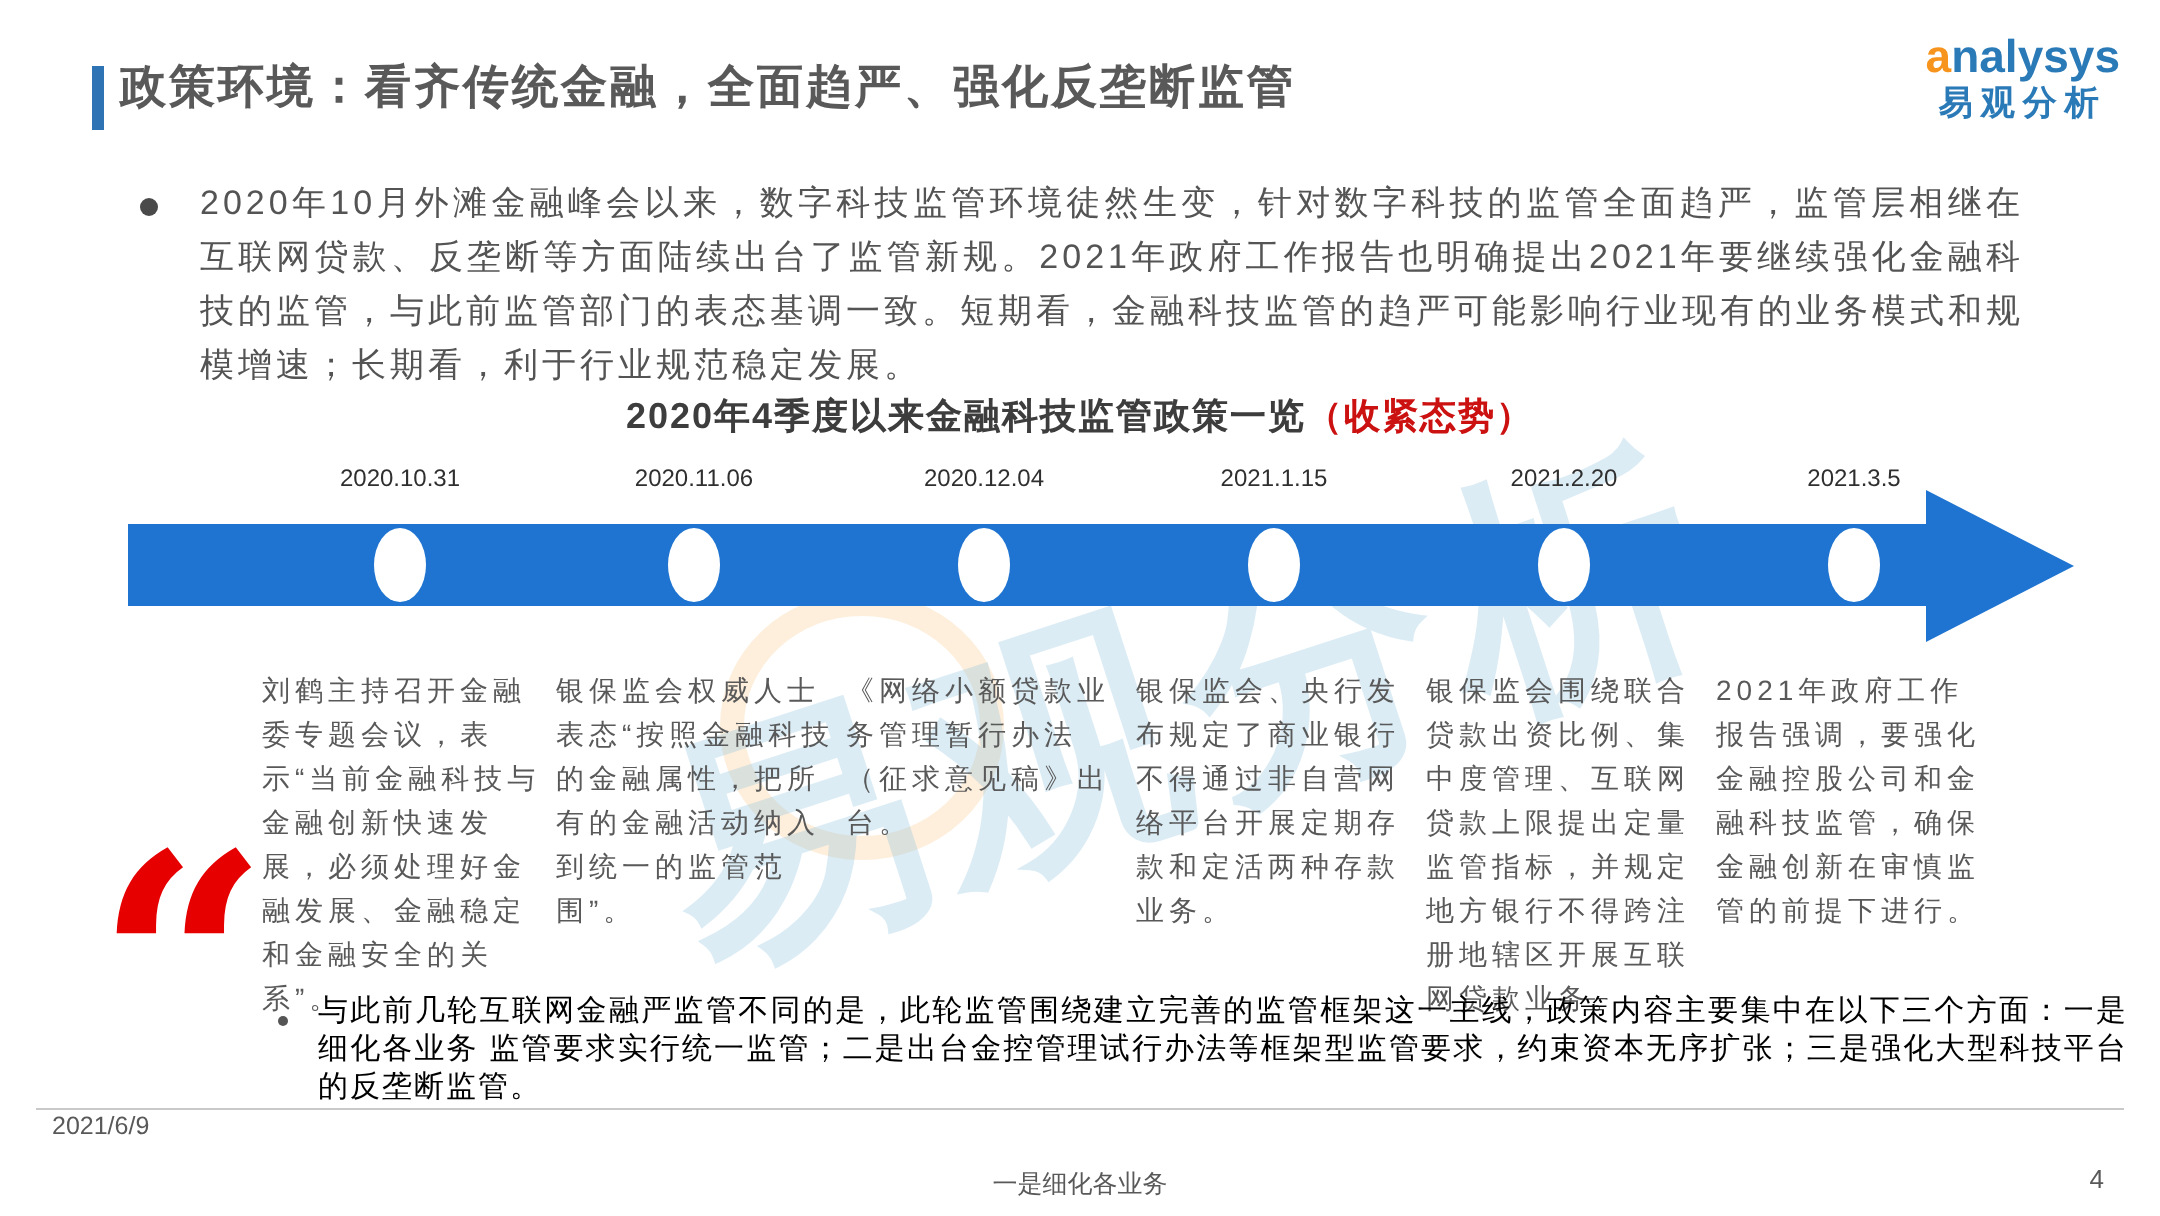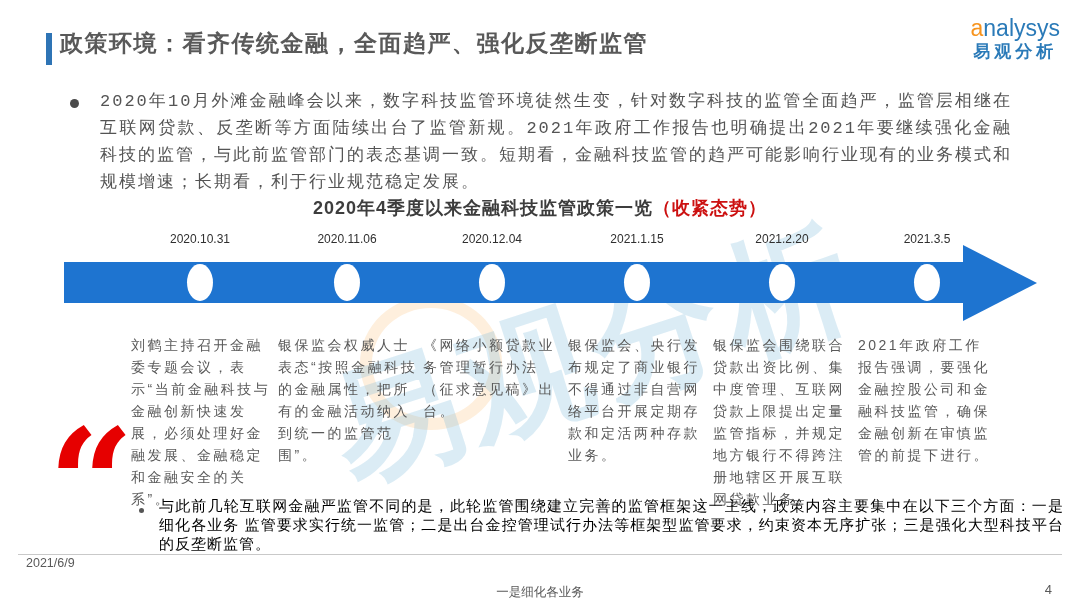--- a/index.html
+++ b/index.html
@@ -17,28 +17,28 @@
     color:rgba(125,185,218,0.28); transform:rotate(-18deg); transform-origin:left center;
     letter-spacing:8px; white-space:nowrap;
   }
   
   .header-bar { position:absolute; left:46px; top:33px; width:6px; height:32px; background:#2E74B5; }
   .page-title {
     position:absolute; left:60px; top:28px; font-size:23px; font-weight:bold;
     color:#595959; letter-spacing:1.5px; white-space:nowrap;
   }
   .logo { position:absolute; top:15px; right:20px; text-align:center; line-height:1.15; }
-  .logo-brand { display:block; font-size:23px; font-weight:normal; color:#2A7AB8; }
+  .logo-brand { display:block; font-size:23px; font-weight:bold; color:#2A7AB8; }
   .logo-brand::first-letter { color:#F7941E; }
   .logo-cn { display:block; font-size:17px; font-weight:bold; color:#2A7AB8; letter-spacing:4px; margin-top:1px; }
   
   .intro-bullet { position:absolute; left:70px; top:99px; width:9px; height:9px; border-radius:50%; background:#4a4a4a; }
   .intro-text {
     position:absolute; left:100px; top:88px; width:912px;
-    font-size:17px; letter-spacing:2px; line-height:27px; color:#545454; text-align:justify;font-family:Liberation Mono, monospace;
+    font-size:17px; letter-spacing:2px; line-height:27px; color:#545454; text-align:justify;
   }
   
   .tl-title { position:absolute; left:0; top:196px; width:100%; text-align:center; font-size:18px; font-weight:bold; color:#3d3d3d; letter-spacing:1px; }
   .tl-title .hl { color:#CC1111; }
   .tl-date { position:absolute; top:232px; width:150px; text-align:center; font-size:12px; color:#2f2f2f; }
   .d0{left:125px} .d1{left:272px} .d2{left:417px} .d3{left:562px} .d4{left:707px} .d5{left:852px}
   .arrow-body { position:absolute; left:64px; top:262px; width:899px; height:41px; background:#1E74D0; }
   .arrow-head {
     position:absolute; left:963px; top:245px; width:0; height:0;
     border-top:38px solid transparent; border-bottom:38px solid transparent; border-left:74px solid #1E74D0;

